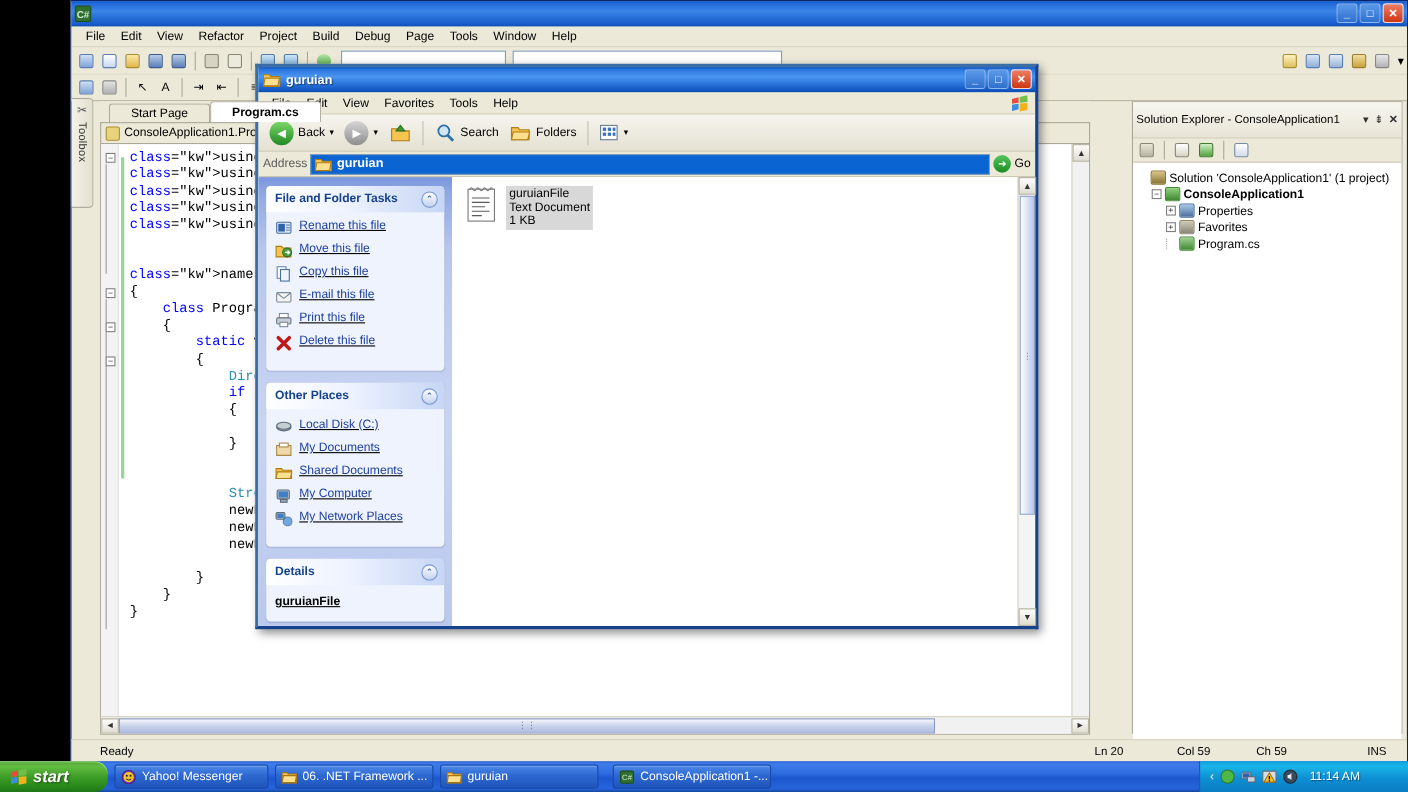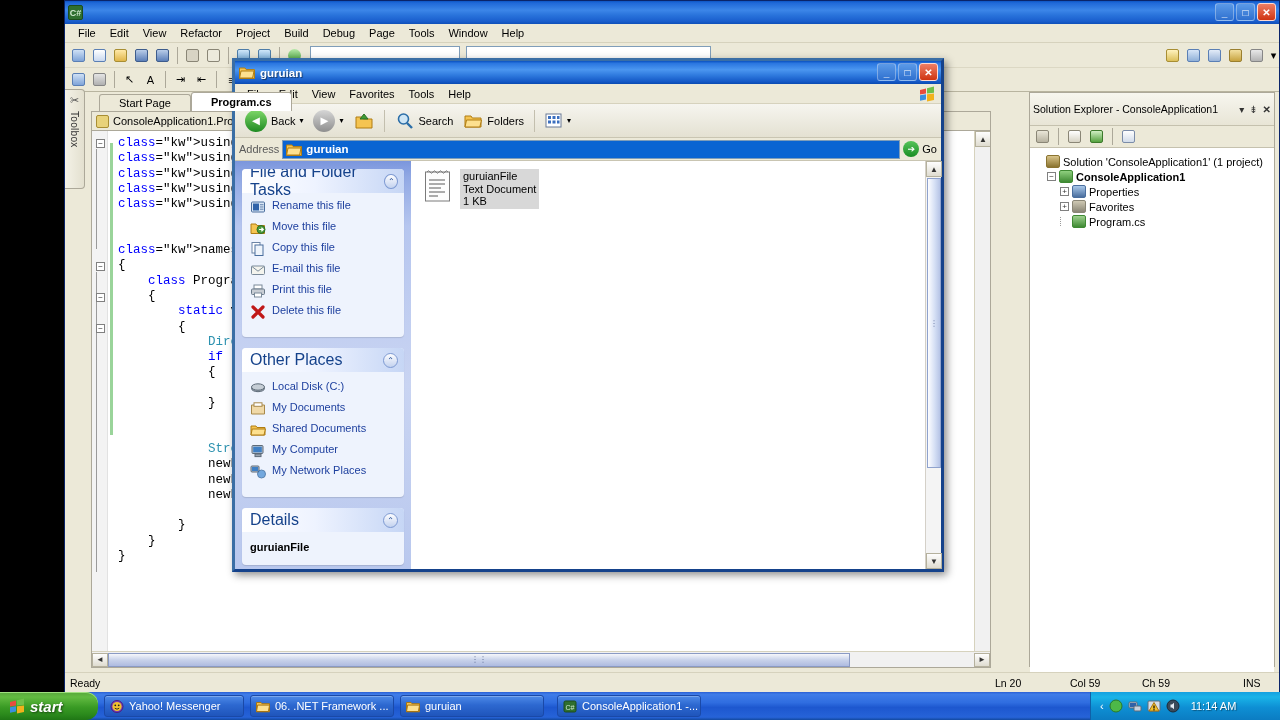--- a/index.html
+++ b/index.html
@@ -123,21 +123,21 @@
   .exp { width:9px;height:9px;border:1px solid #808080;background:#fff;font-size:8px;line-height:7px;text-align:center;color:#333; }
   .dots { width:9px; height:9px; }
   .tico { width:14px;height:13px; border-radius:2px; }
 
   
   #vs-status {
     position:absolute; left:0; bottom:0; width:100%; height:21px;
     background:#ece9d8; border-top:1px solid #d6d2bd;
     display:flex; align-items:center; font-size:10.5px; color:#000;
   }
-  #vs-status .ready { margin-left:5px;text-align:right; }
+  #vs-status .ready { margin-left:26px;text-align:right; }
   #vs-status .cell { position:absolute; }
 
   
   #explorer {
     position:absolute; left:232px; top:58px; width:712px; height:514px;
     border:3px solid; border-color:#3a6ea5 #15428b #15428b #3a6ea5;
     background:#ece9d8; box-shadow:3px 3px 8px rgba(0,0,0,.45);
   }
   #ex-title {
     height:23px;
@@ -177,28 +177,28 @@
     width:176px; padding:8px 7px 0 7px;
     background:linear-gradient(to bottom,#7b96dd 0%,#91a9e4 4%,#b6c6ef 16%,#c9d4f2 55%,#b9c8ee 100%);
     overflow:hidden;
   }
   .panel { background:#eef3fd; border-radius:4px; margin-bottom:11px; overflow:hidden; box-shadow:0 1px 1px rgba(0,0,0,.12);}
   .panel-head {
     height:24px; display:flex; align-items:center; justify-content:space-between;
     padding:0 6px 0 8px;
     background:linear-gradient(to right,#ffffff 0%,#eef3ff 45%,#c6d6f5 100%);
   }
-  .panel-head .ph-title { font-size:16px; font-weight:normal; color:#15428b; }
+  .panel-head .ph-title { font-size:11px; font-weight:bold; color:#15428b;text-align:center; }
   .chev {
     width:15px;height:15px;border-radius:50%;
     background:linear-gradient(to bottom,#fdfdff,#c3d2ef);
     border:1px solid #7e9ad2; color:#15428b; font-size:8px;
     display:flex;align-items:center;justify-content:center;
   }
-  .panel-body { padding:6px 6px 12px 8px; }
+  .panel-body { padding:6px 6px 12px 8px;text-decoration:underline; }
   .task { display:flex; align-items:flex-start; gap:6px; margin-bottom:5px; }
   .task .ic { width:16px;height:16px; flex:0 0 16px; }
   .task .lk { font-size:11px; color:#1d3f9e; line-height:13px; }
   .dt-name { font-size:11px; font-weight:bold; color:#000; }
 
   #ex-content { flex:1; position:relative; background:#fff; }
   .fileitem { position:absolute; left:12px; top:8px; display:flex; align-items:flex-start; gap:7px; }
   .fileitem .labels { background:#d8d8d8; padding:1px 3px; }
   .fileitem .fl { font-size:11px; color:#000; line-height:12.5px; }
   #ex-vscroll { width:16px; background:#f4f4f4; border-left:1px solid #d4d0c8; position:relative; }

